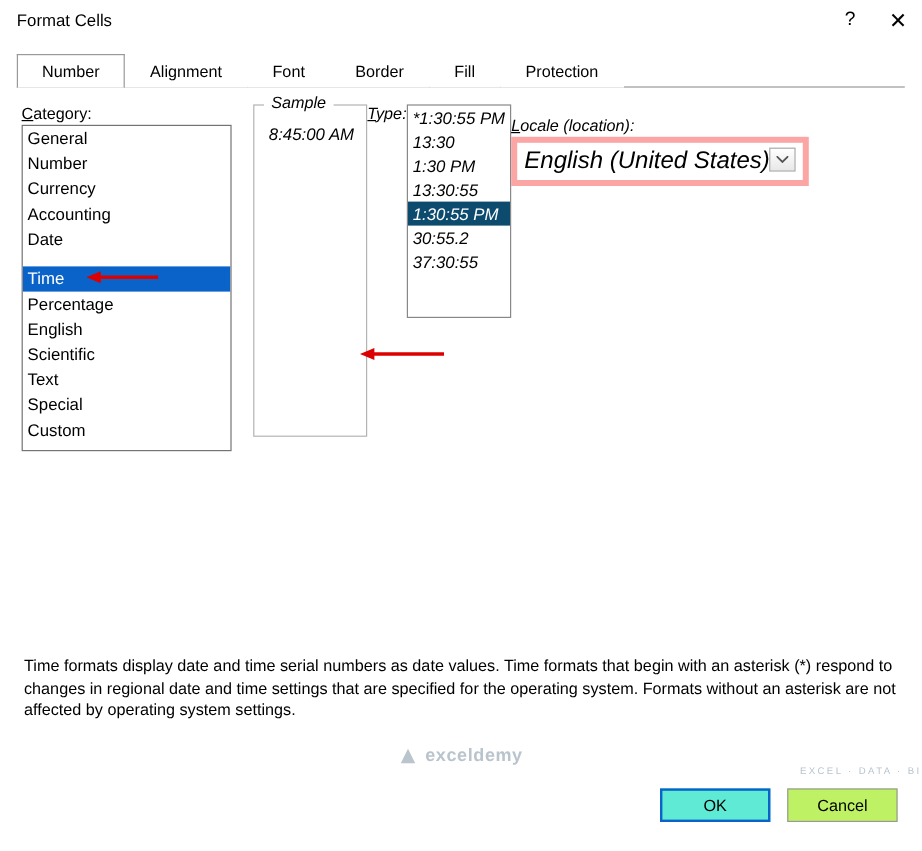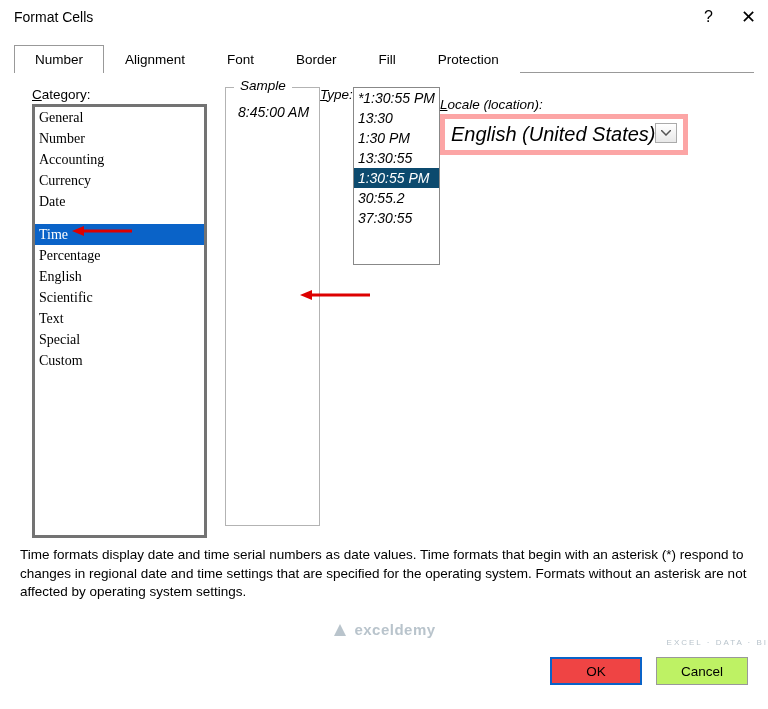--- a/index.html
+++ b/index.html
@@ -22,28 +22,28 @@
   .close-icon { font-size: 18px; line-height: 1; }
 
   .tabs { display: flex; margin: 10px 14px 0 14px; }
   .tab {
     padding: 6px 20px; font-size: 13.5px; border: 1px solid transparent;
     border-bottom: none; background: #fff; position: relative; top: 1px;
   }
   .tab.active { border-color: #999; background: #fff; z-index: 2; }
   .tab-underline { height: 1px; background: #999; margin: 0 14px; }
 
-  .content { padding: 14px 18px 0 32px; display: flex; gap: 18px; }
+  .content { padding: 14px 18px 0 18px; display: flex; gap: 18px; }
 
   .category-col { width: 175px; }
   .label { font-size: 13.5px; margin-bottom: 2px; }
   .underline { text-decoration: underline; }
   .cat-list {
-    border: 3px solid #737373; height: 434px; overflow-y: scroll;
-    background: #fff; position: relative; font-family: Liberation Serif, serif;
+    border: 1px solid #737373; height: 272px; overflow-y: scroll;
+    background: #fff; position: relative;
   }
   .cat-item { padding: 1px 4px; font-size: 14px; line-height: 19px; }
   .cat-item.selected { background: #0a63c8; color: #fff; margin-top: 12px; }
 
   .right-col { flex: 1; display: flex; flex-direction: row; font-style: italic; }
 
   .sample-group {
     border: 1px solid #b3b3b3; padding: 14px 10px 10px 10px; margin-bottom: 12px;
     position: relative;
   }
@@ -83,21 +83,21 @@
   .watermark .wm-top { font-weight: 600; font-size: 15px; display: flex; align-items: center; justify-content: center; gap: 6px; }
   .watermark .wm-sub { font-size: 8px; letter-spacing: 2px; }
 
   .buttons {
     position: absolute; right: 20px; bottom: 24px; display: flex; gap: 14px;
   }
   .btn {
     width: 92px; height: 28px; border: 1px solid #999; background: #bef264;
     font-size: 13.5px; display: flex; align-items: center; justify-content: center;
   }
-  .btn.primary { border: 2px solid #0a63c8; background: #ef4444; }
+  .btn.primary { border: 2px solid #0a63c8; background: #5eead4; }
 
   .arrow { position: absolute; pointer-events: none; }
   .arrow svg { display: block; }
 
   
   ::-webkit-scrollbar { width: 16px; }
   ::-webkit-scrollbar-track { background: #f0f0f0; }
   ::-webkit-scrollbar-thumb { background: #c8c8c8; }
   ::-webkit-scrollbar-button { background: #f0f0f0; height: 16px; }
 </style>
@@ -123,22 +123,22 @@
       <div class="tab">Protection</div>
     </div>
   <div class="tab-underline"></div>
 
   <div class="content">
     <div class="category-col">
       <div class="label"><span class="underline">C</span><span id="catlbl-rest">ategory:</span></div>
       <div class="cat-list" id="cat-list">
           <div class="cat-item">General</div>
           <div class="cat-item">Number</div>
+          <div class="cat-item">Currency</div>
           <div class="cat-item">Accounting</div>
-          <div class="cat-item">Currency</div>
           <div class="cat-item">Date</div>
           <div class="cat-item selected">Time</div>
           <div class="cat-item">Percentage</div>
           <div class="cat-item">English</div>
           <div class="cat-item">Scientific</div>
           <div class="cat-item">Text</div>
           <div class="cat-item">Special</div>
           <div class="cat-item">Custom</div>
         </div>
     </div>

